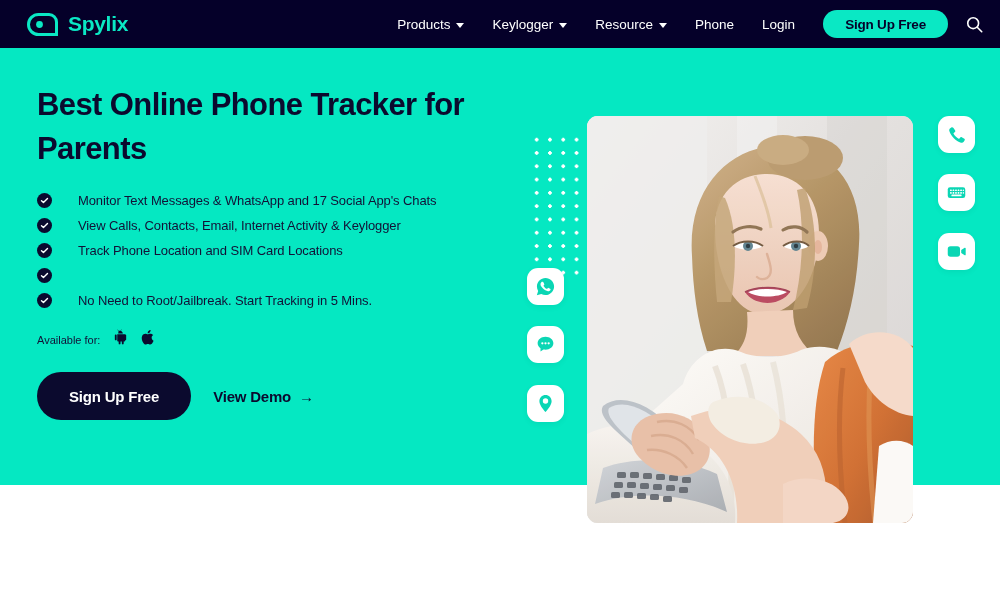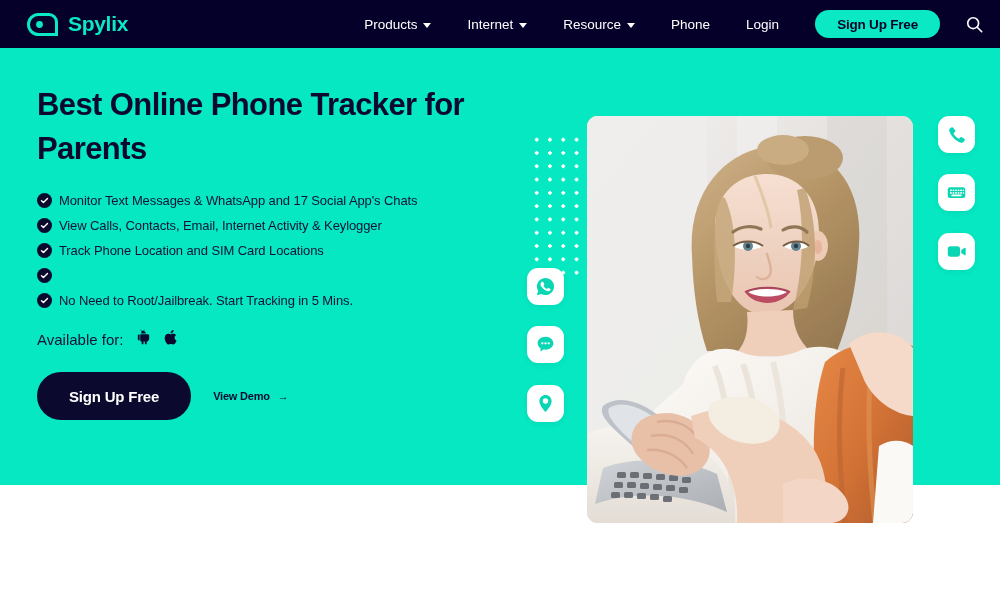--- a/index.html
+++ b/index.html
@@ -46,21 +46,21 @@
   .brand-name {
     color: #0ae8c4;
     font-size: 21px;
     font-weight: bold;
     letter-spacing: -0.3px;
   }
 
   .nav-links {
     display: flex;
     align-items: center;
-    gap: 8px;
+    gap: 0px;
     margin-left: auto;
   }
   .nav-link {
     color: #ffffff;
     font-size: 13.5px;
     padding: 0 14px;
     display: flex;
     align-items: center;
     gap: 6px;
     white-space: nowrap;
@@ -127,21 +127,21 @@
     max-width: 470px;
   }
 
   .bullets {
     list-style: none;
     margin-top: 22px;
   }
   .bullet {
     display: flex;
     align-items: center;
-    gap: 7px;
+    gap: 26px;
     margin-bottom: 10px;
   }
   .check {
     flex: 0 0 auto;
     width: 15px; height: 15px;
     border-radius: 50%;
     background: #0b0a2e;
     display: flex;
     align-items: center;
     justify-content: center;
@@ -154,21 +154,21 @@
   }
 
   .avail-row {
     display: flex;
     align-items: center;
     gap: 12px;
     margin-top: 21px;
   }
   .avail-label {
     color: #121136;
-    font-size: 15px;
+    font-size: 11px;
   }
   .os-icons { display: flex; align-items: center; gap: 11px; }
 
   .cta-row {
     display: flex;
     align-items: center;
     margin-top: 22px;
     gap: 22px;
   }
   .btn-primary {
@@ -179,21 +179,21 @@
     border: none;
     border-radius: 999px;
     height: 48px;
     padding: 0 32px;
     cursor: pointer;
     font-family: "Liberation Sans", sans-serif;
     letter-spacing: -0.2px;
   }
   .btn-link {
     color: #0b0a2e;
-    font-size: 11px;
+    font-size: 15px;
     font-weight: bold;
     text-decoration: none;
     display: flex;
     align-items: flex-end;
     gap: 8px;
     cursor: pointer;
     letter-spacing: -0.2px;
   }
 
   
@@ -261,21 +261,21 @@
     </div>
 
     <div class="nav-links">
 
       <div class="nav-link">
         <span>Products</span>
         <i class="caret"></i>
       </div>
 
       <div class="nav-link">
-        <span>Internet</span>
+        <span>Keylogger</span>
         <i class="caret"></i>
       </div>
 
       <div class="nav-link">
         <span>Resource</span>
         <i class="caret"></i>
       </div>
 
       <div class="nav-link">
         <span>Phone</span>

